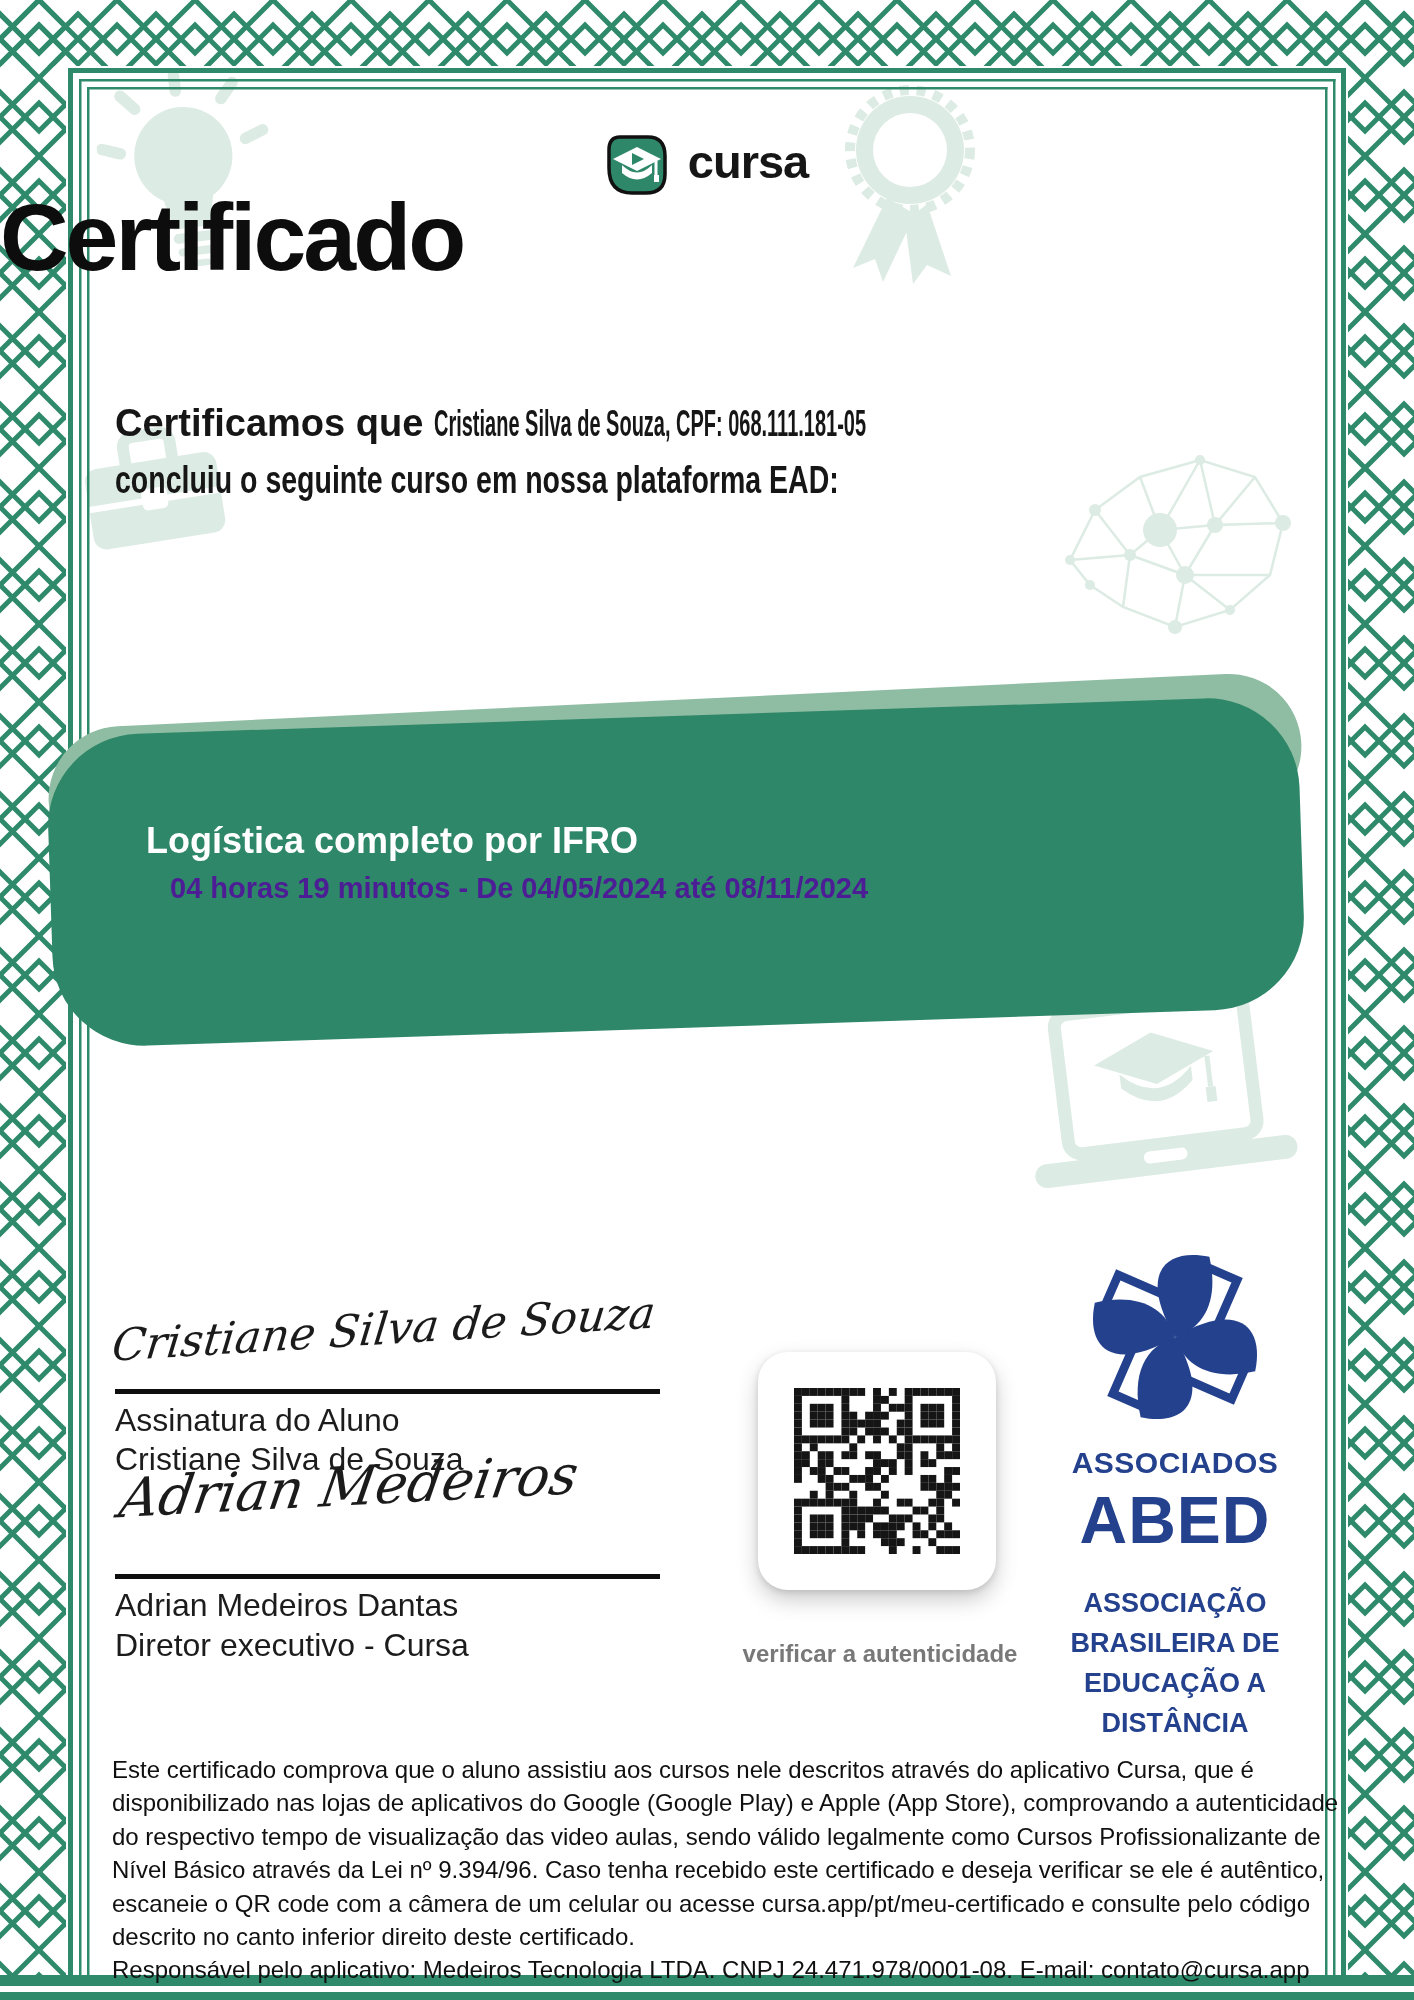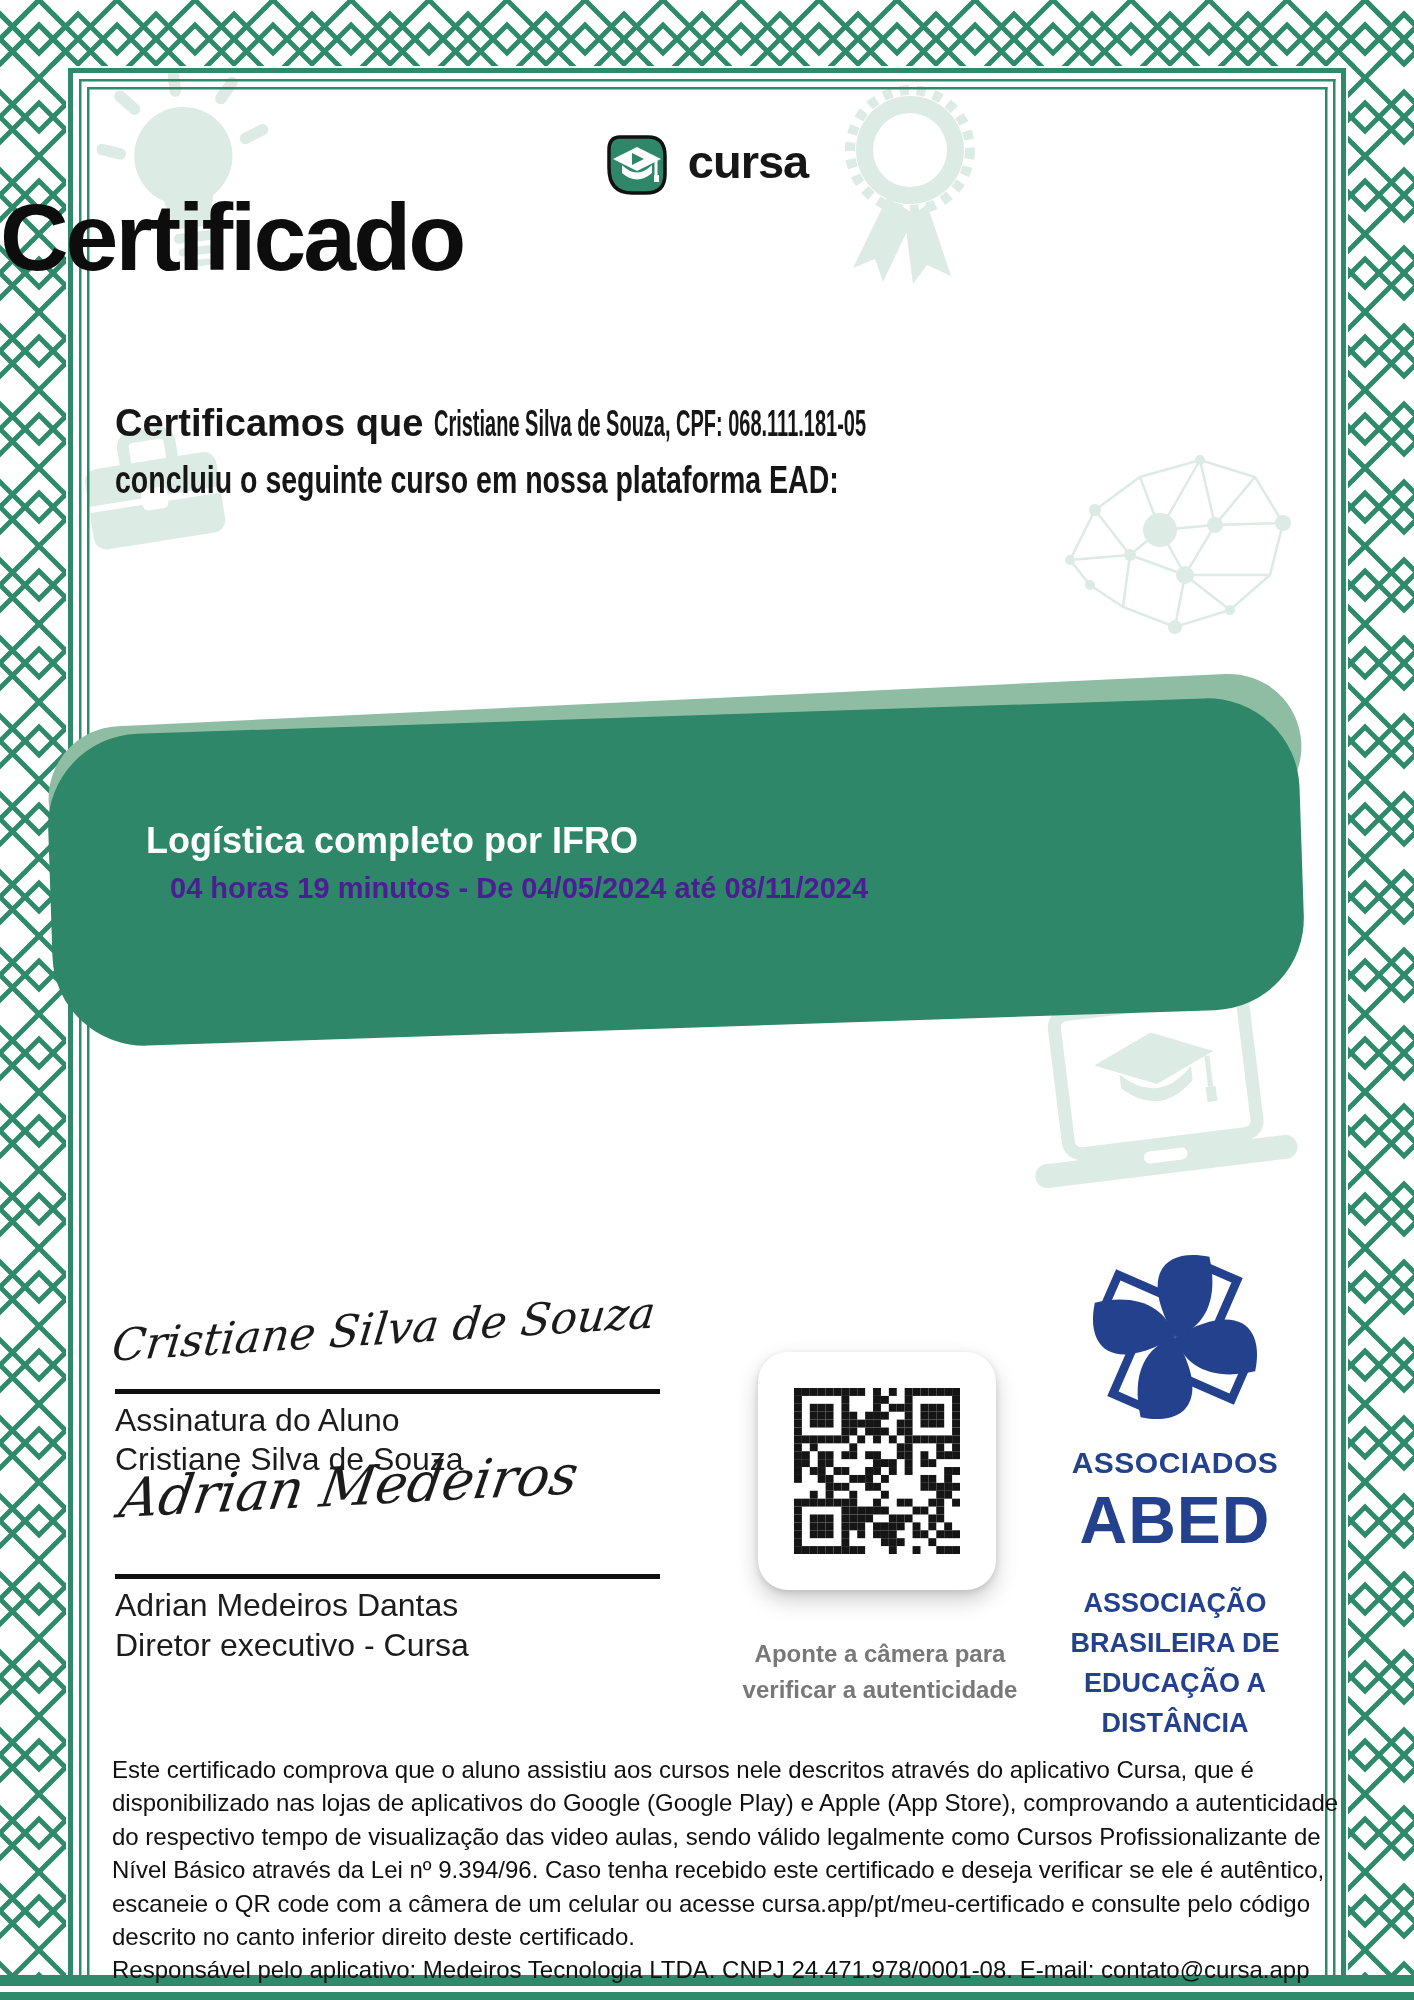--- a/index.html
+++ b/index.html
@@ -446,21 +446,20 @@
         <rect x="0" y="160" width="8" height="8" fill="#151515"></rect>
         <rect x="8" y="160" width="8" height="8" fill="#151515"></rect>
         <rect x="16" y="160" width="8" height="8" fill="#151515"></rect>
         <rect x="24" y="160" width="8" height="8" fill="#151515"></rect>
         <rect x="32" y="160" width="8" height="8" fill="#151515"></rect>
         <rect x="40" y="160" width="8" height="8" fill="#151515"></rect>
         <rect x="48" y="160" width="8" height="8" fill="#151515"></rect>
       </svg>
   </div>
   <div class="qr-caption">
-    <div>Aponte a câmera para</div>
     <div>verificar a autenticidade</div>
   </div>
 
   <svg class="abed-logo" width="226" height="210" viewBox="-13 -10 226 220">
     <g class="blue-stroke" stroke-width="9" stroke-linejoin="miter" transform="rotate(45,100,100)">
       <path d="M58,30 L104,12 L122,58"></path>
       <path d="M58,30 L104,12 L122,58" transform="rotate(90,100,100)"></path>
       <path d="M58,30 L104,12 L122,58" transform="rotate(180,100,100)"></path>
       <path d="M58,30 L104,12 L122,58" transform="rotate(270,100,100)"></path>
     </g>

